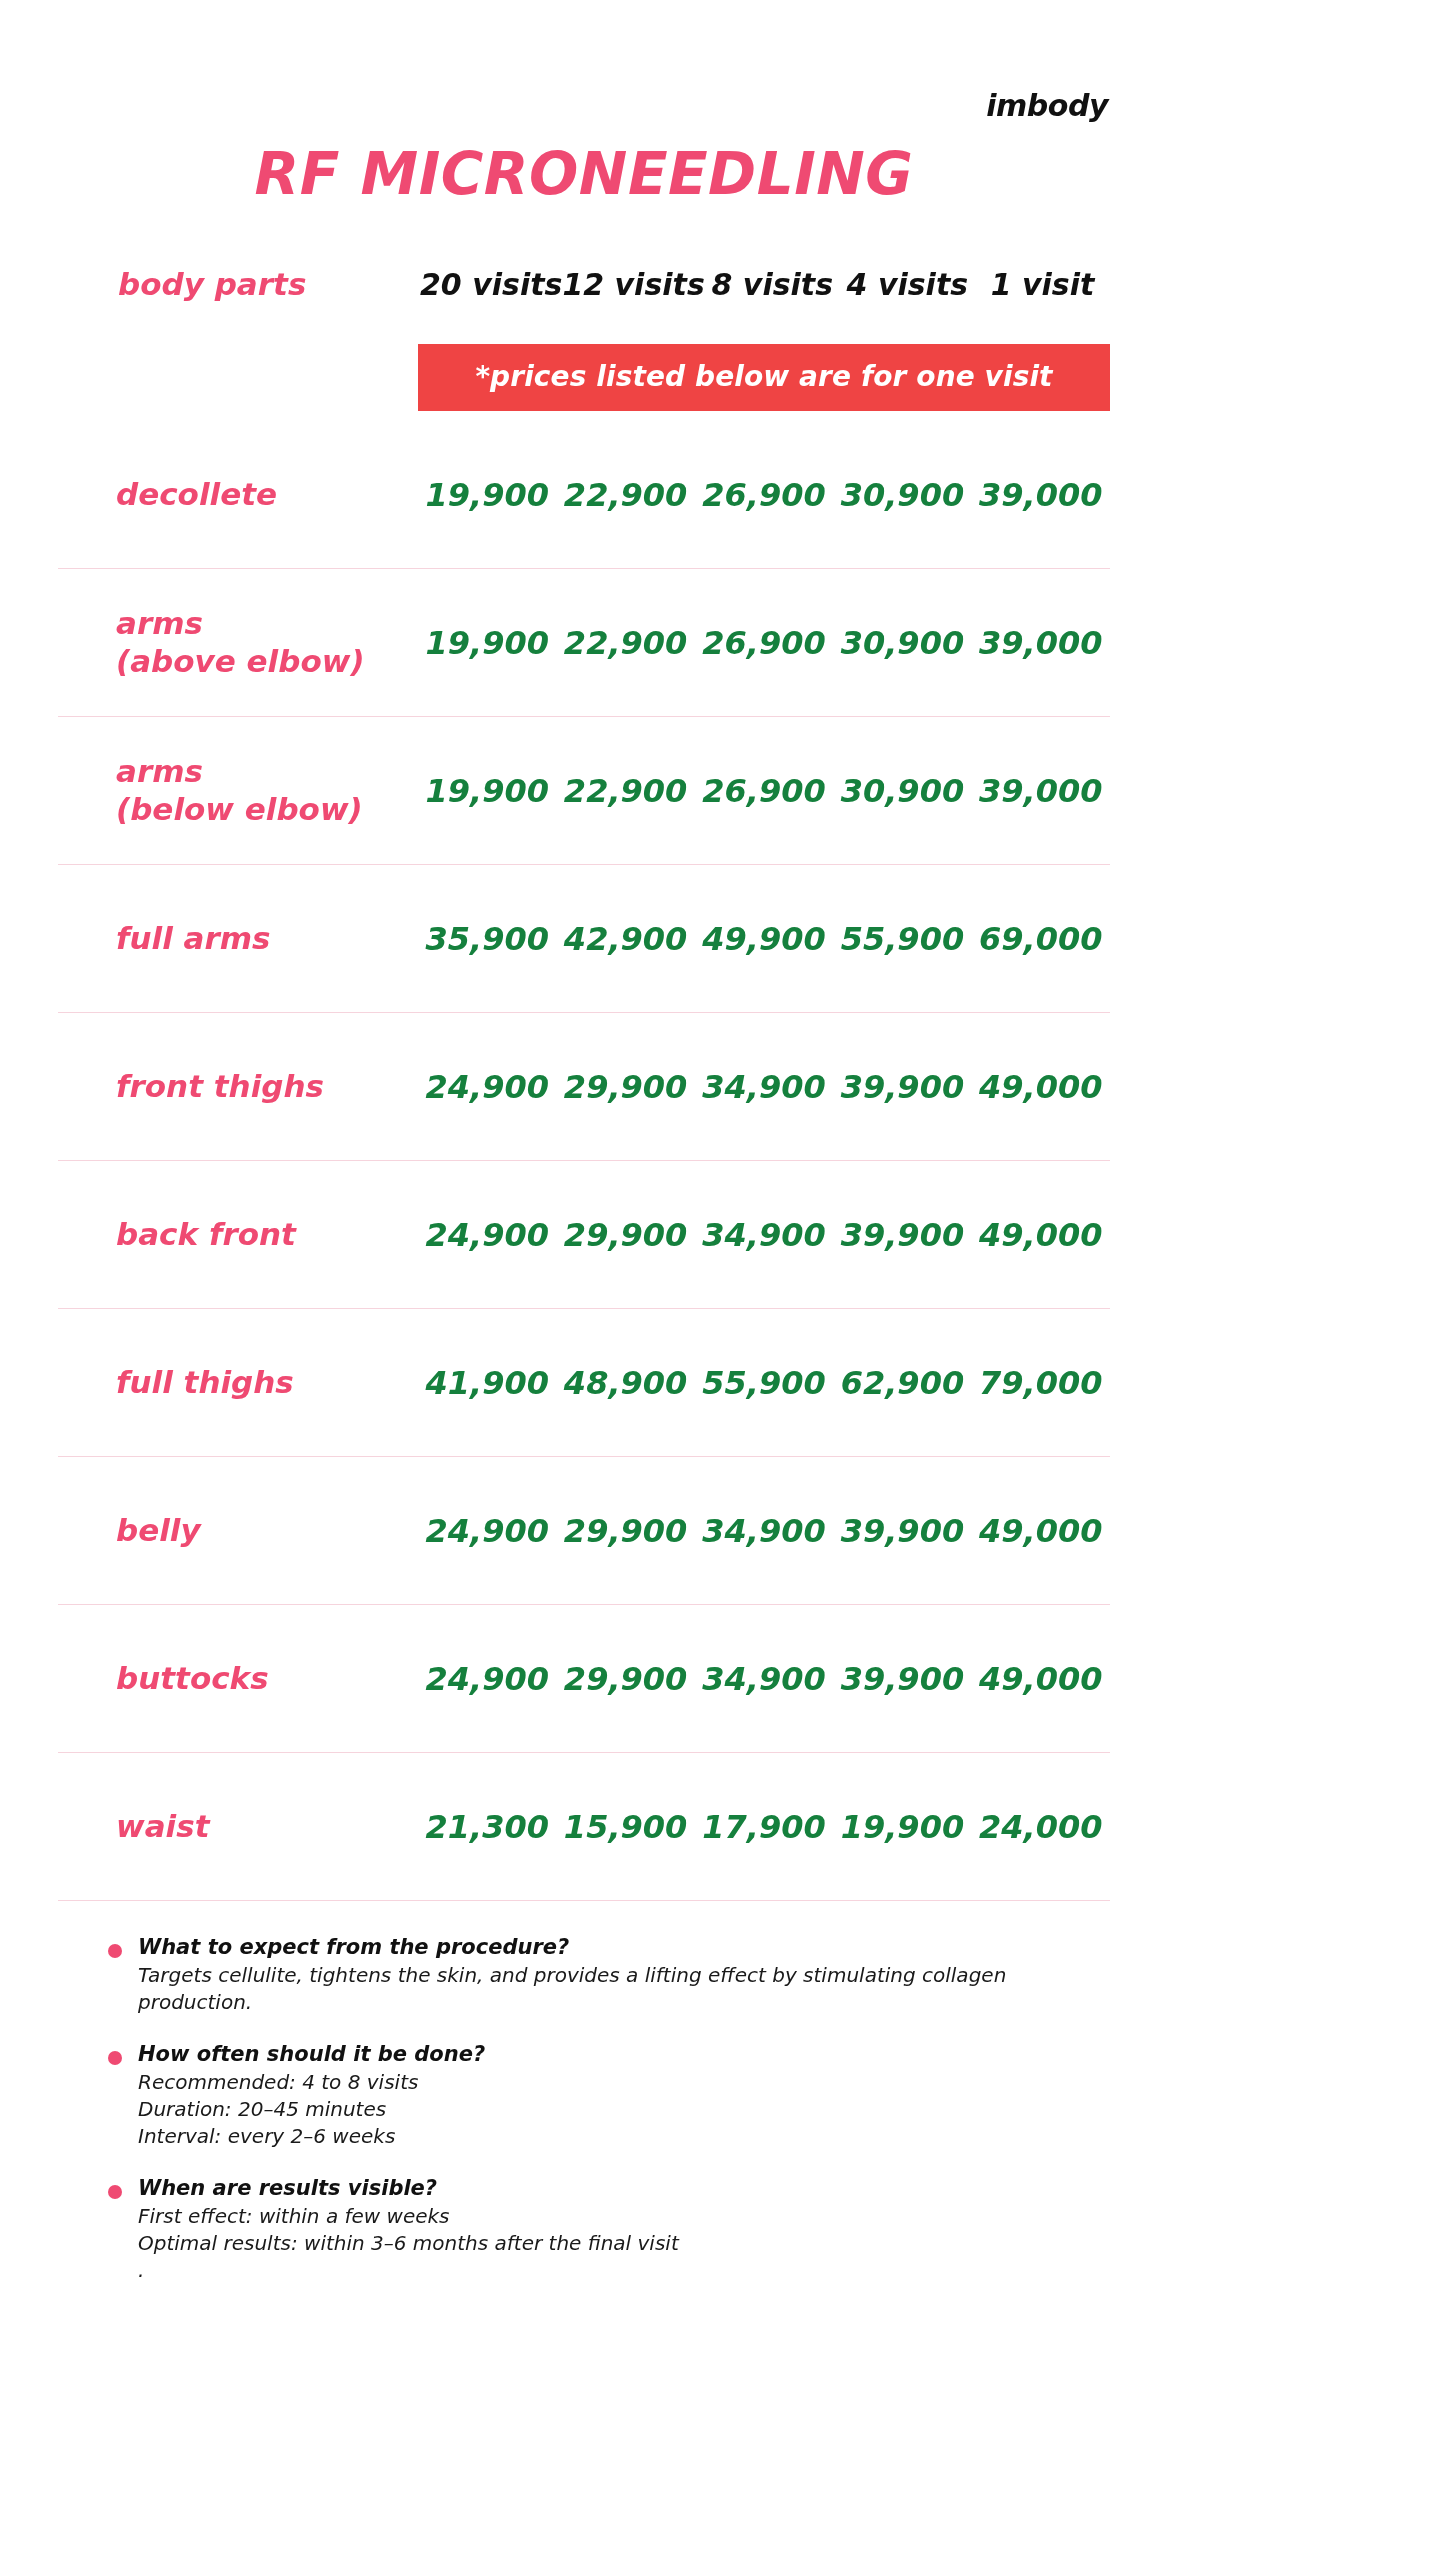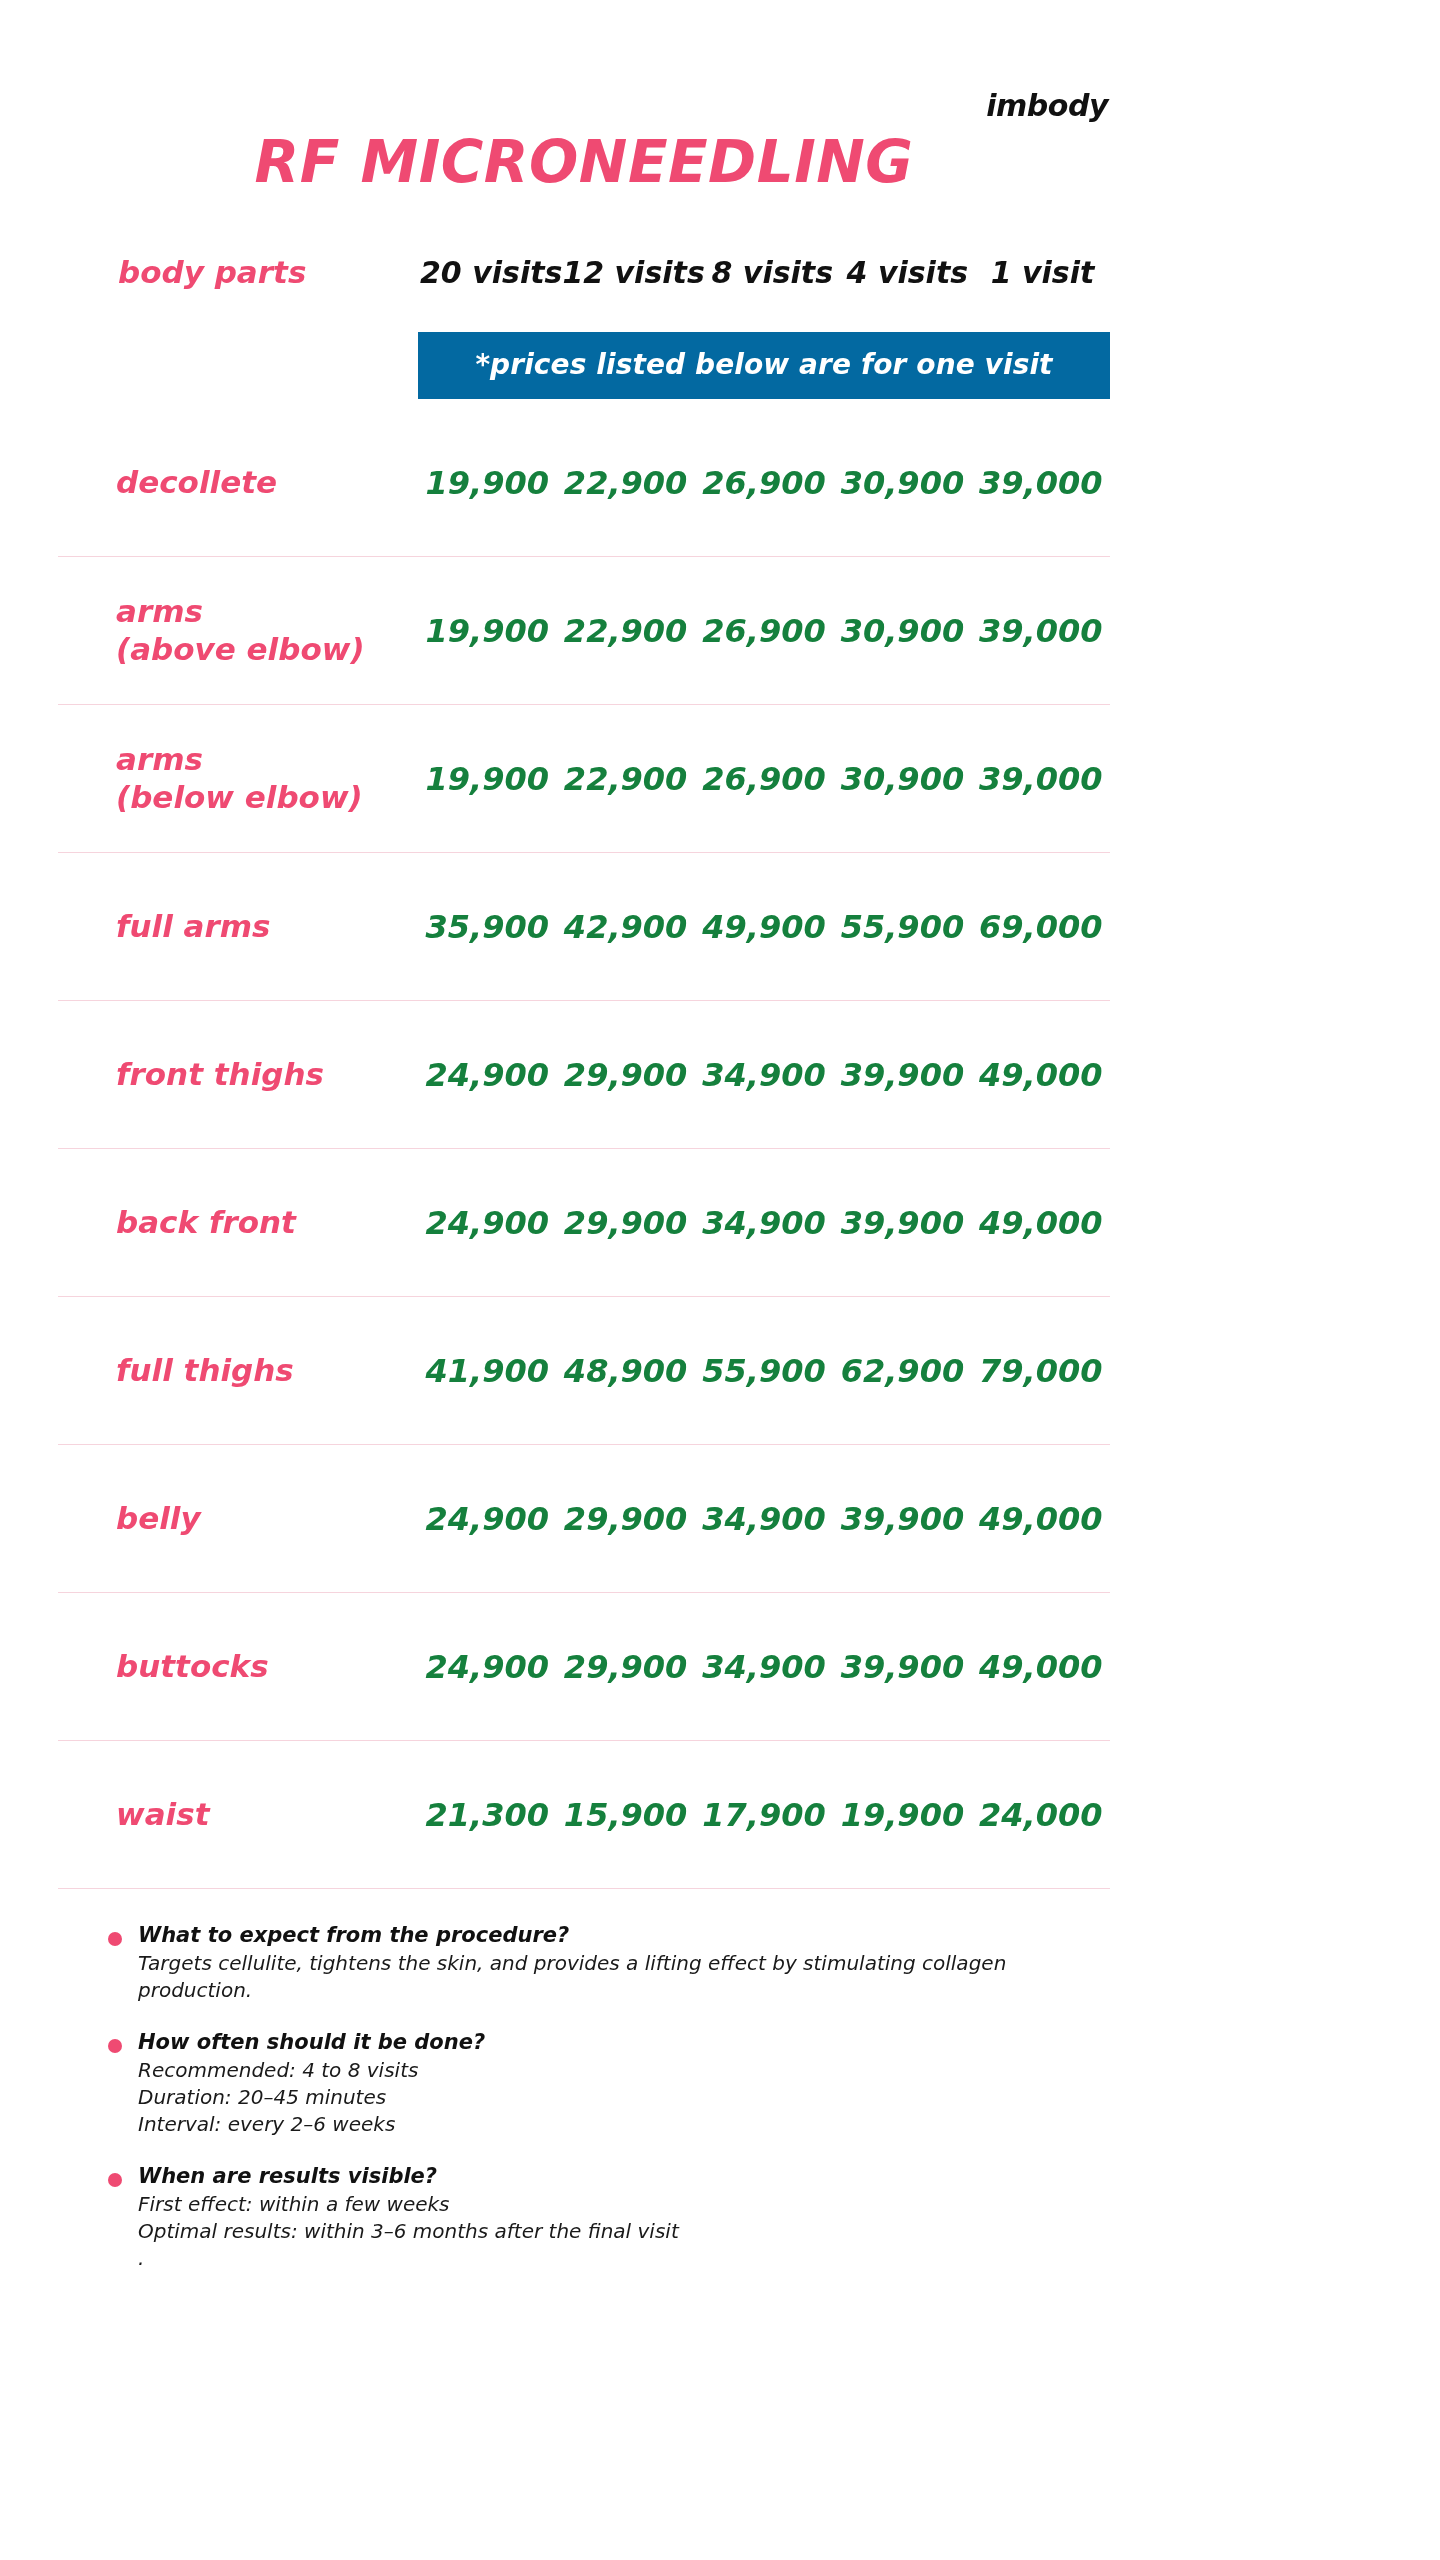--- a/index.html
+++ b/index.html
@@ -14,21 +14,21 @@
     position: relative;
     font-family: "DejaVu Sans", "Liberation Sans", sans-serif;
     color: #1a1a1a;
     overflow: hidden;
   }
 
   .page {
     position: relative;
     width: 1168px;
     height: 2560px;
-    padding: 0 58px;
+    padding: 12px 58px;
   }
 
   
   .brand {
     position: absolute;
     top: 88px;
     right: 60px;
     font-size: 30px;
     font-weight: 700;
     font-style: italic;
@@ -77,21 +77,21 @@
   }
 
   
   .note-wrap {
     display: flex;
     margin-top: 42px;
   }
   .note-spacer { width: 360px; }
   .note {
     flex: 1;
-    background: #0369a1;
+    background: #ef4444;
     color: #ffffff;
     font-size: 28px;
     font-style: italic;
     font-weight: 600;
     text-align: center;
     padding: 16px 10px 18px;
     letter-spacing: 0.1px;
   }
 
   

